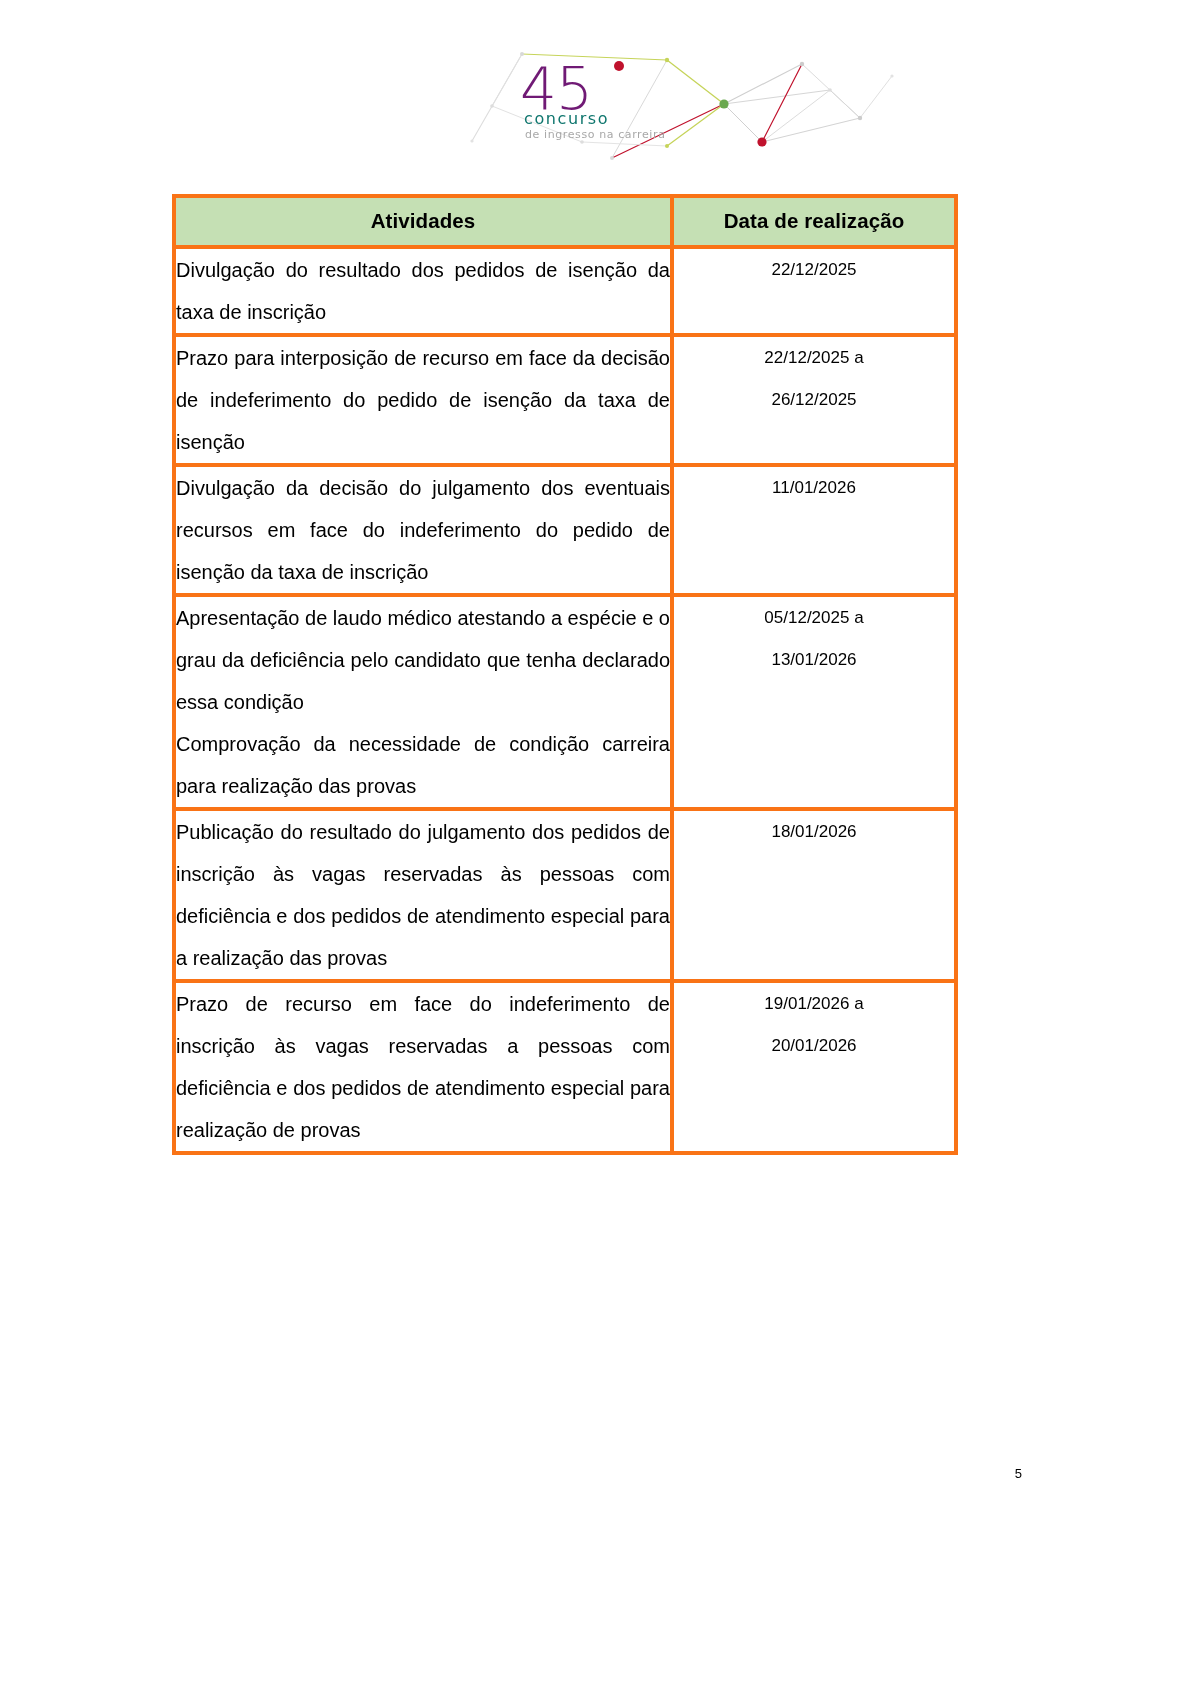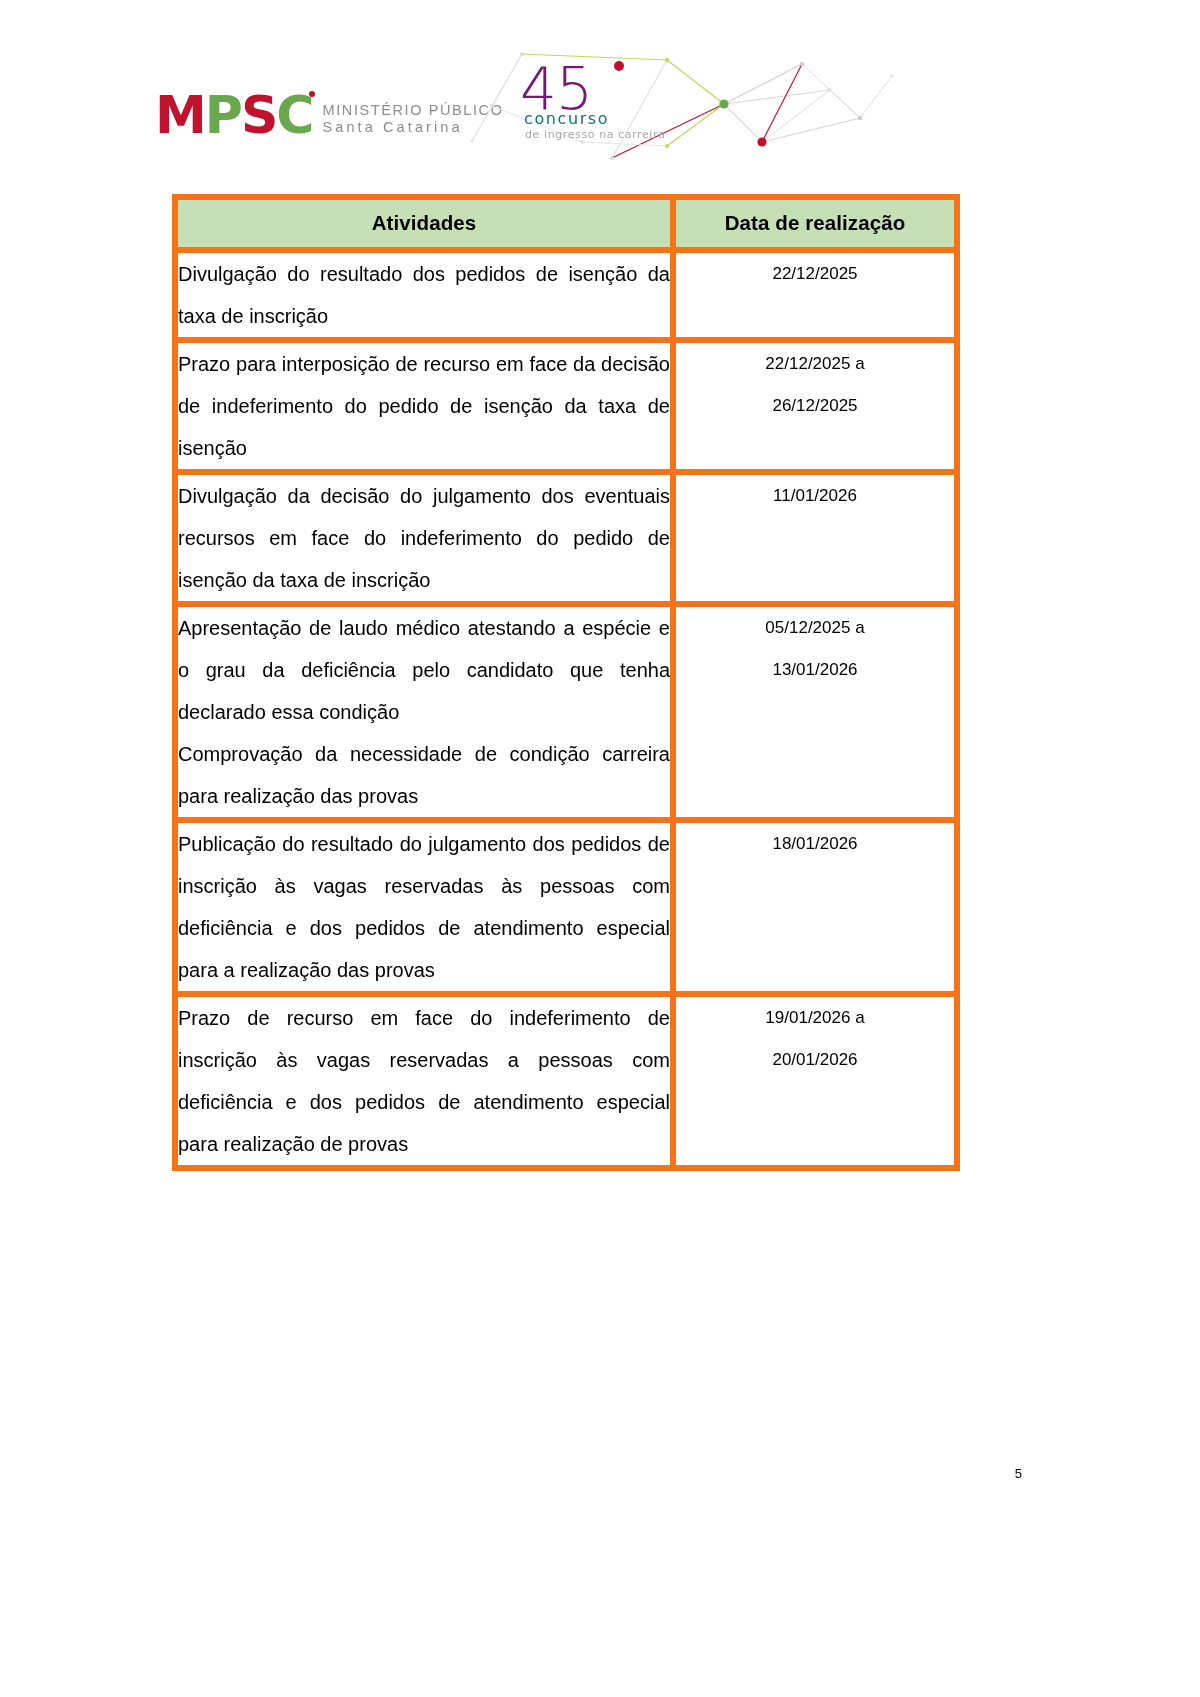--- a/index.html
+++ b/index.html
@@ -137,21 +137,21 @@
   
   .sched-table {
     position: absolute;
     left: 172px;
     top: 194px;
     width: 782px;
     border-collapse: collapse;
     table-layout: fixed;
   }
   .sched-table td, .sched-table th {
-    border: 6px solid #f97316;
+    border: 4px solid #f97316;
     vertical-align: top;
     padding: 0;
   }
   .sched-table thead th {
     background: #c5e0b4;
     font-size: 20.5px;
     font-weight: bold;
     text-align: center;
     padding: 11px 6px 12px 6px;
     vertical-align: middle;
@@ -195,27 +195,20 @@
     text-align: right;
   }
 </style>
 </head>
 <body>
 
 <div class="page">
 
   <div class="header">
 
-    <div class="mpsc-logo">
-      <div class="mpsc-mark"><span class="mpsc-m">M</span><span class="mpsc-p">P</span><span class="mpsc-s">S</span><span class="mpsc-c">C</span><span class="mpsc-dot"></span></div>
-      <div class="mpsc-words">
-        <span class="mpsc-line1">MINISTÉRIO PÚBLICO</span>
-        <span class="mpsc-line2">Santa Catarina</span>
-      </div>
-    </div>
 
     <div class="concurso-logo">
       <svg class="netgfx" viewBox="0 0 440 125">
         <g stroke-linecap="round" fill="none">
           <path d="M10 95 L60 8" stroke="#dddddd" stroke-width="1.1"></path>
           <path d="M30 60 L120 96" stroke="#e2e2e2" stroke-width="1"></path>
           <path d="M60 8 L205 14" stroke="#c6d45a" stroke-width="1.1"></path>
           <path d="M205 14 L150 112" stroke="#d9d9d9" stroke-width="1"></path>
           <path d="M150 112 L262 58" stroke="#c0122d" stroke-width="1.2"></path>
           <path d="M205 14 L262 58" stroke="#c6d45a" stroke-width="1.3"></path>

